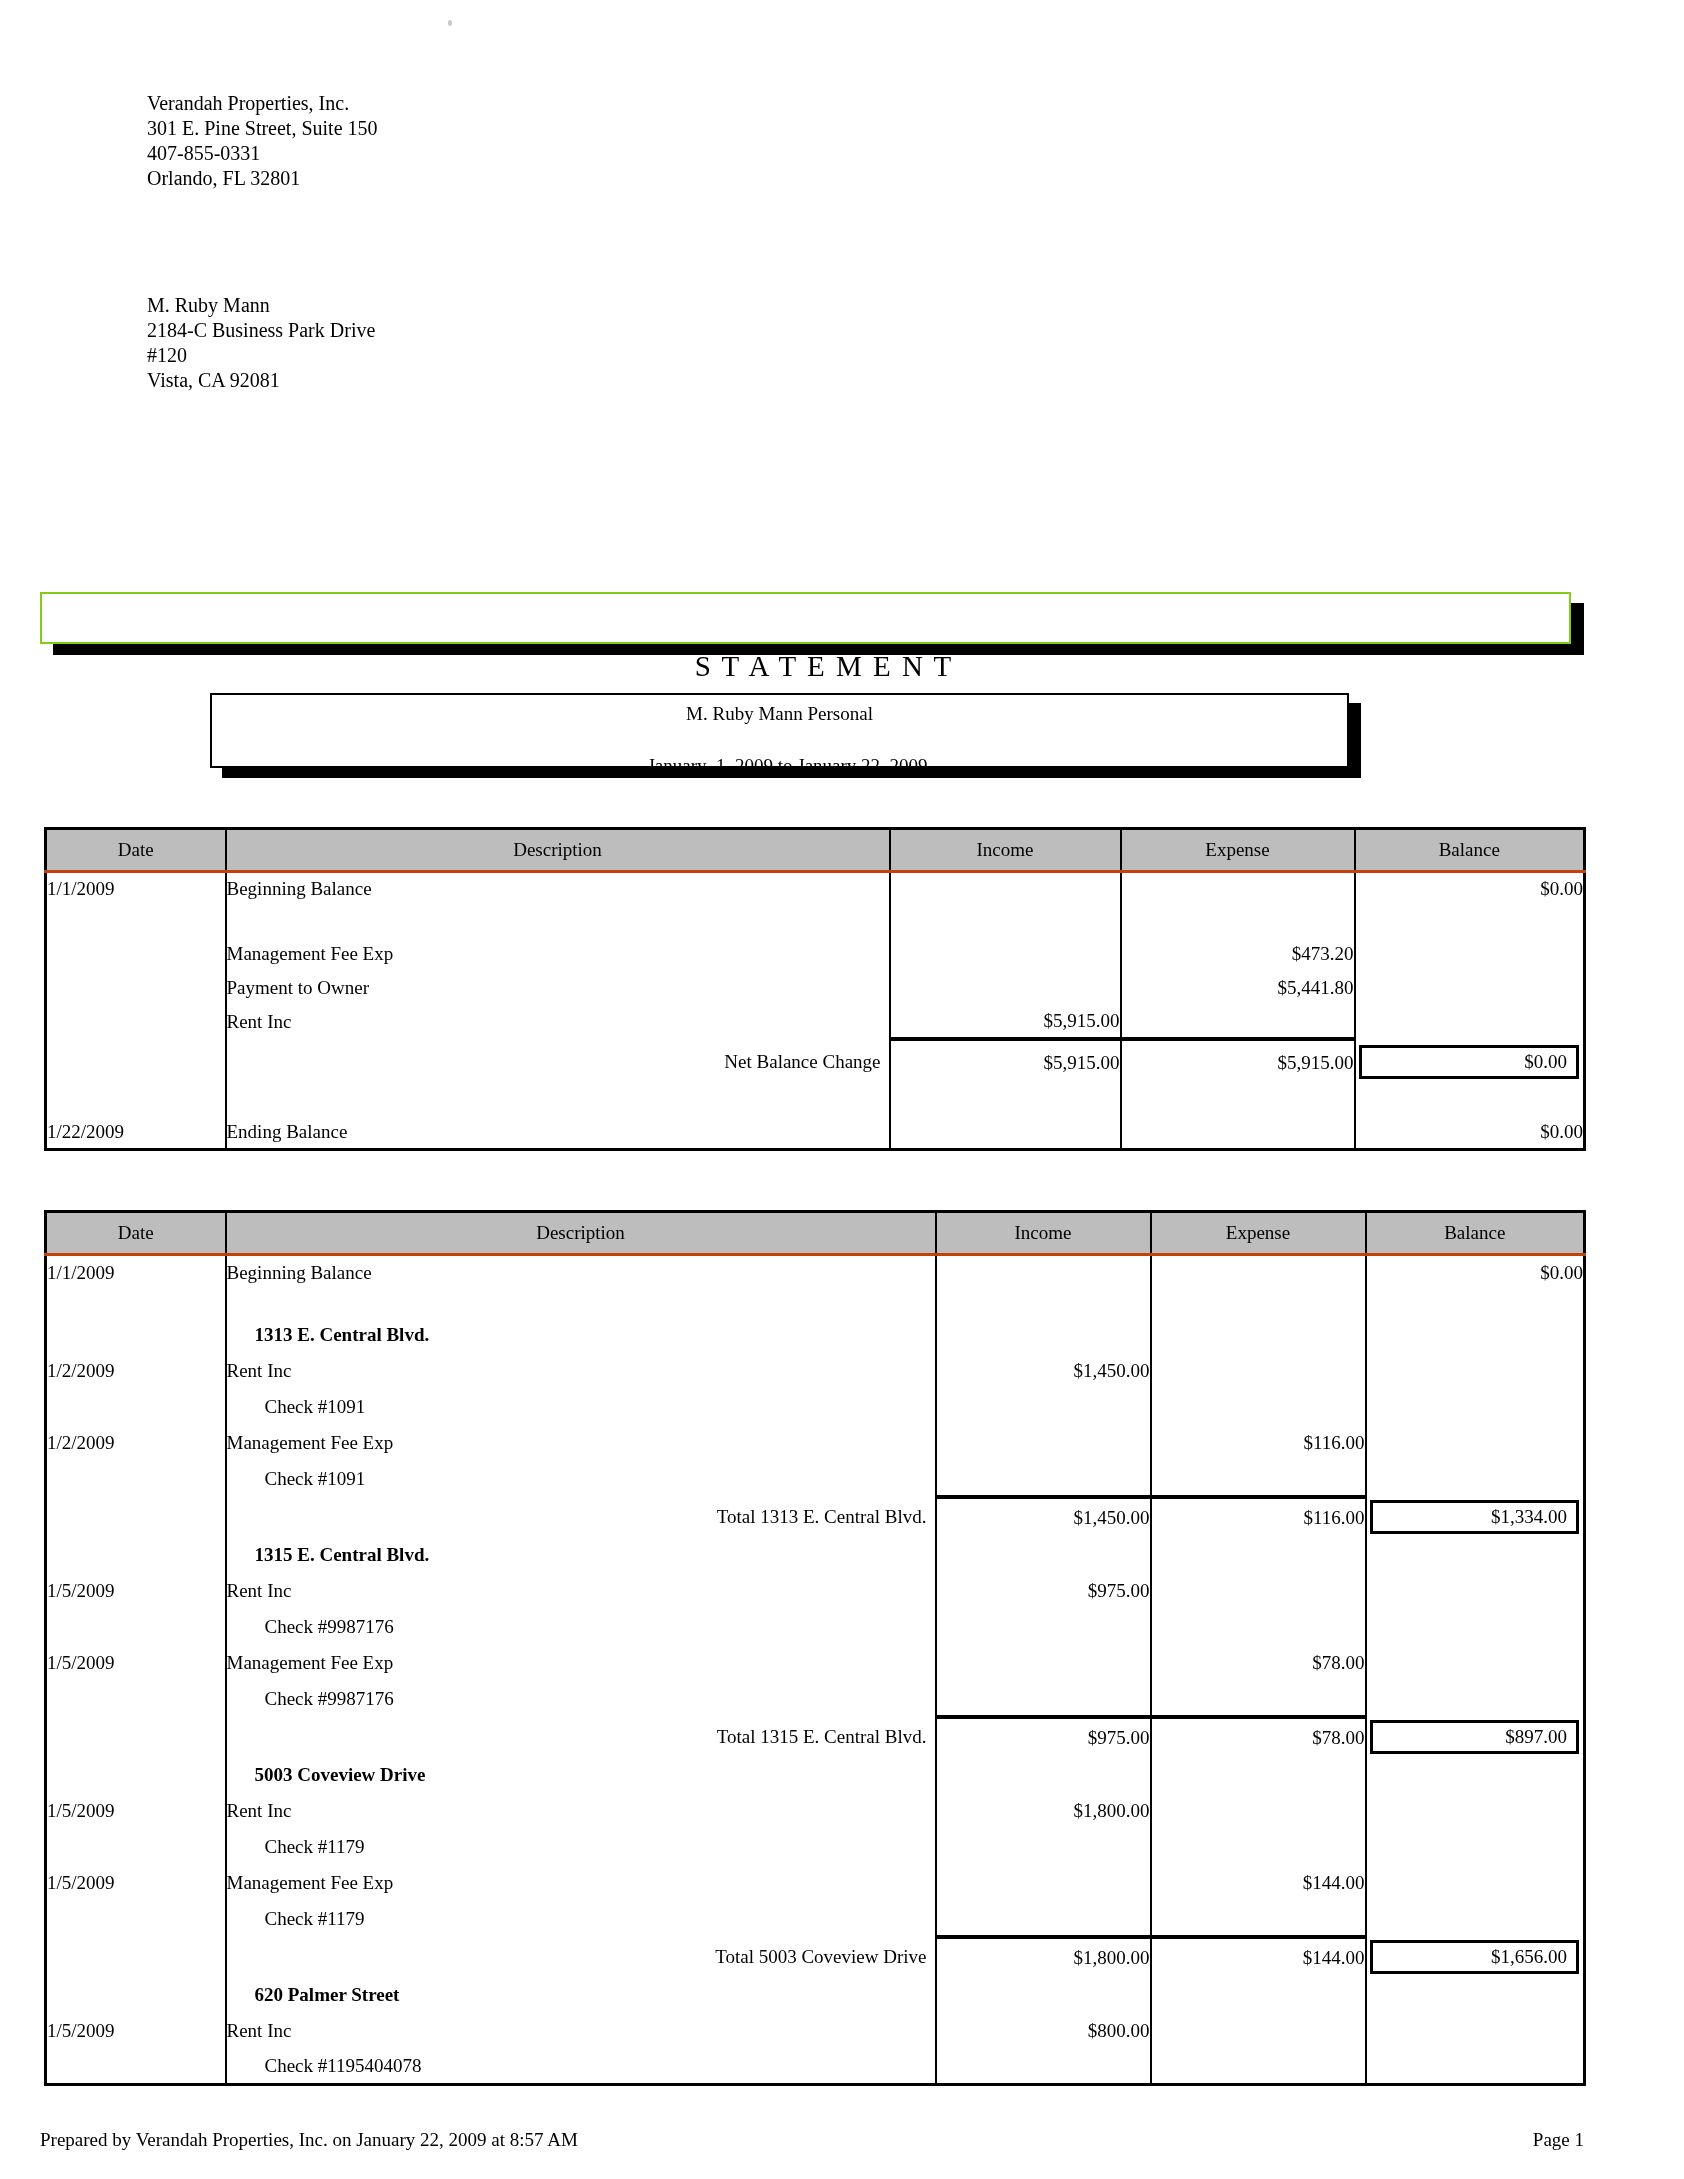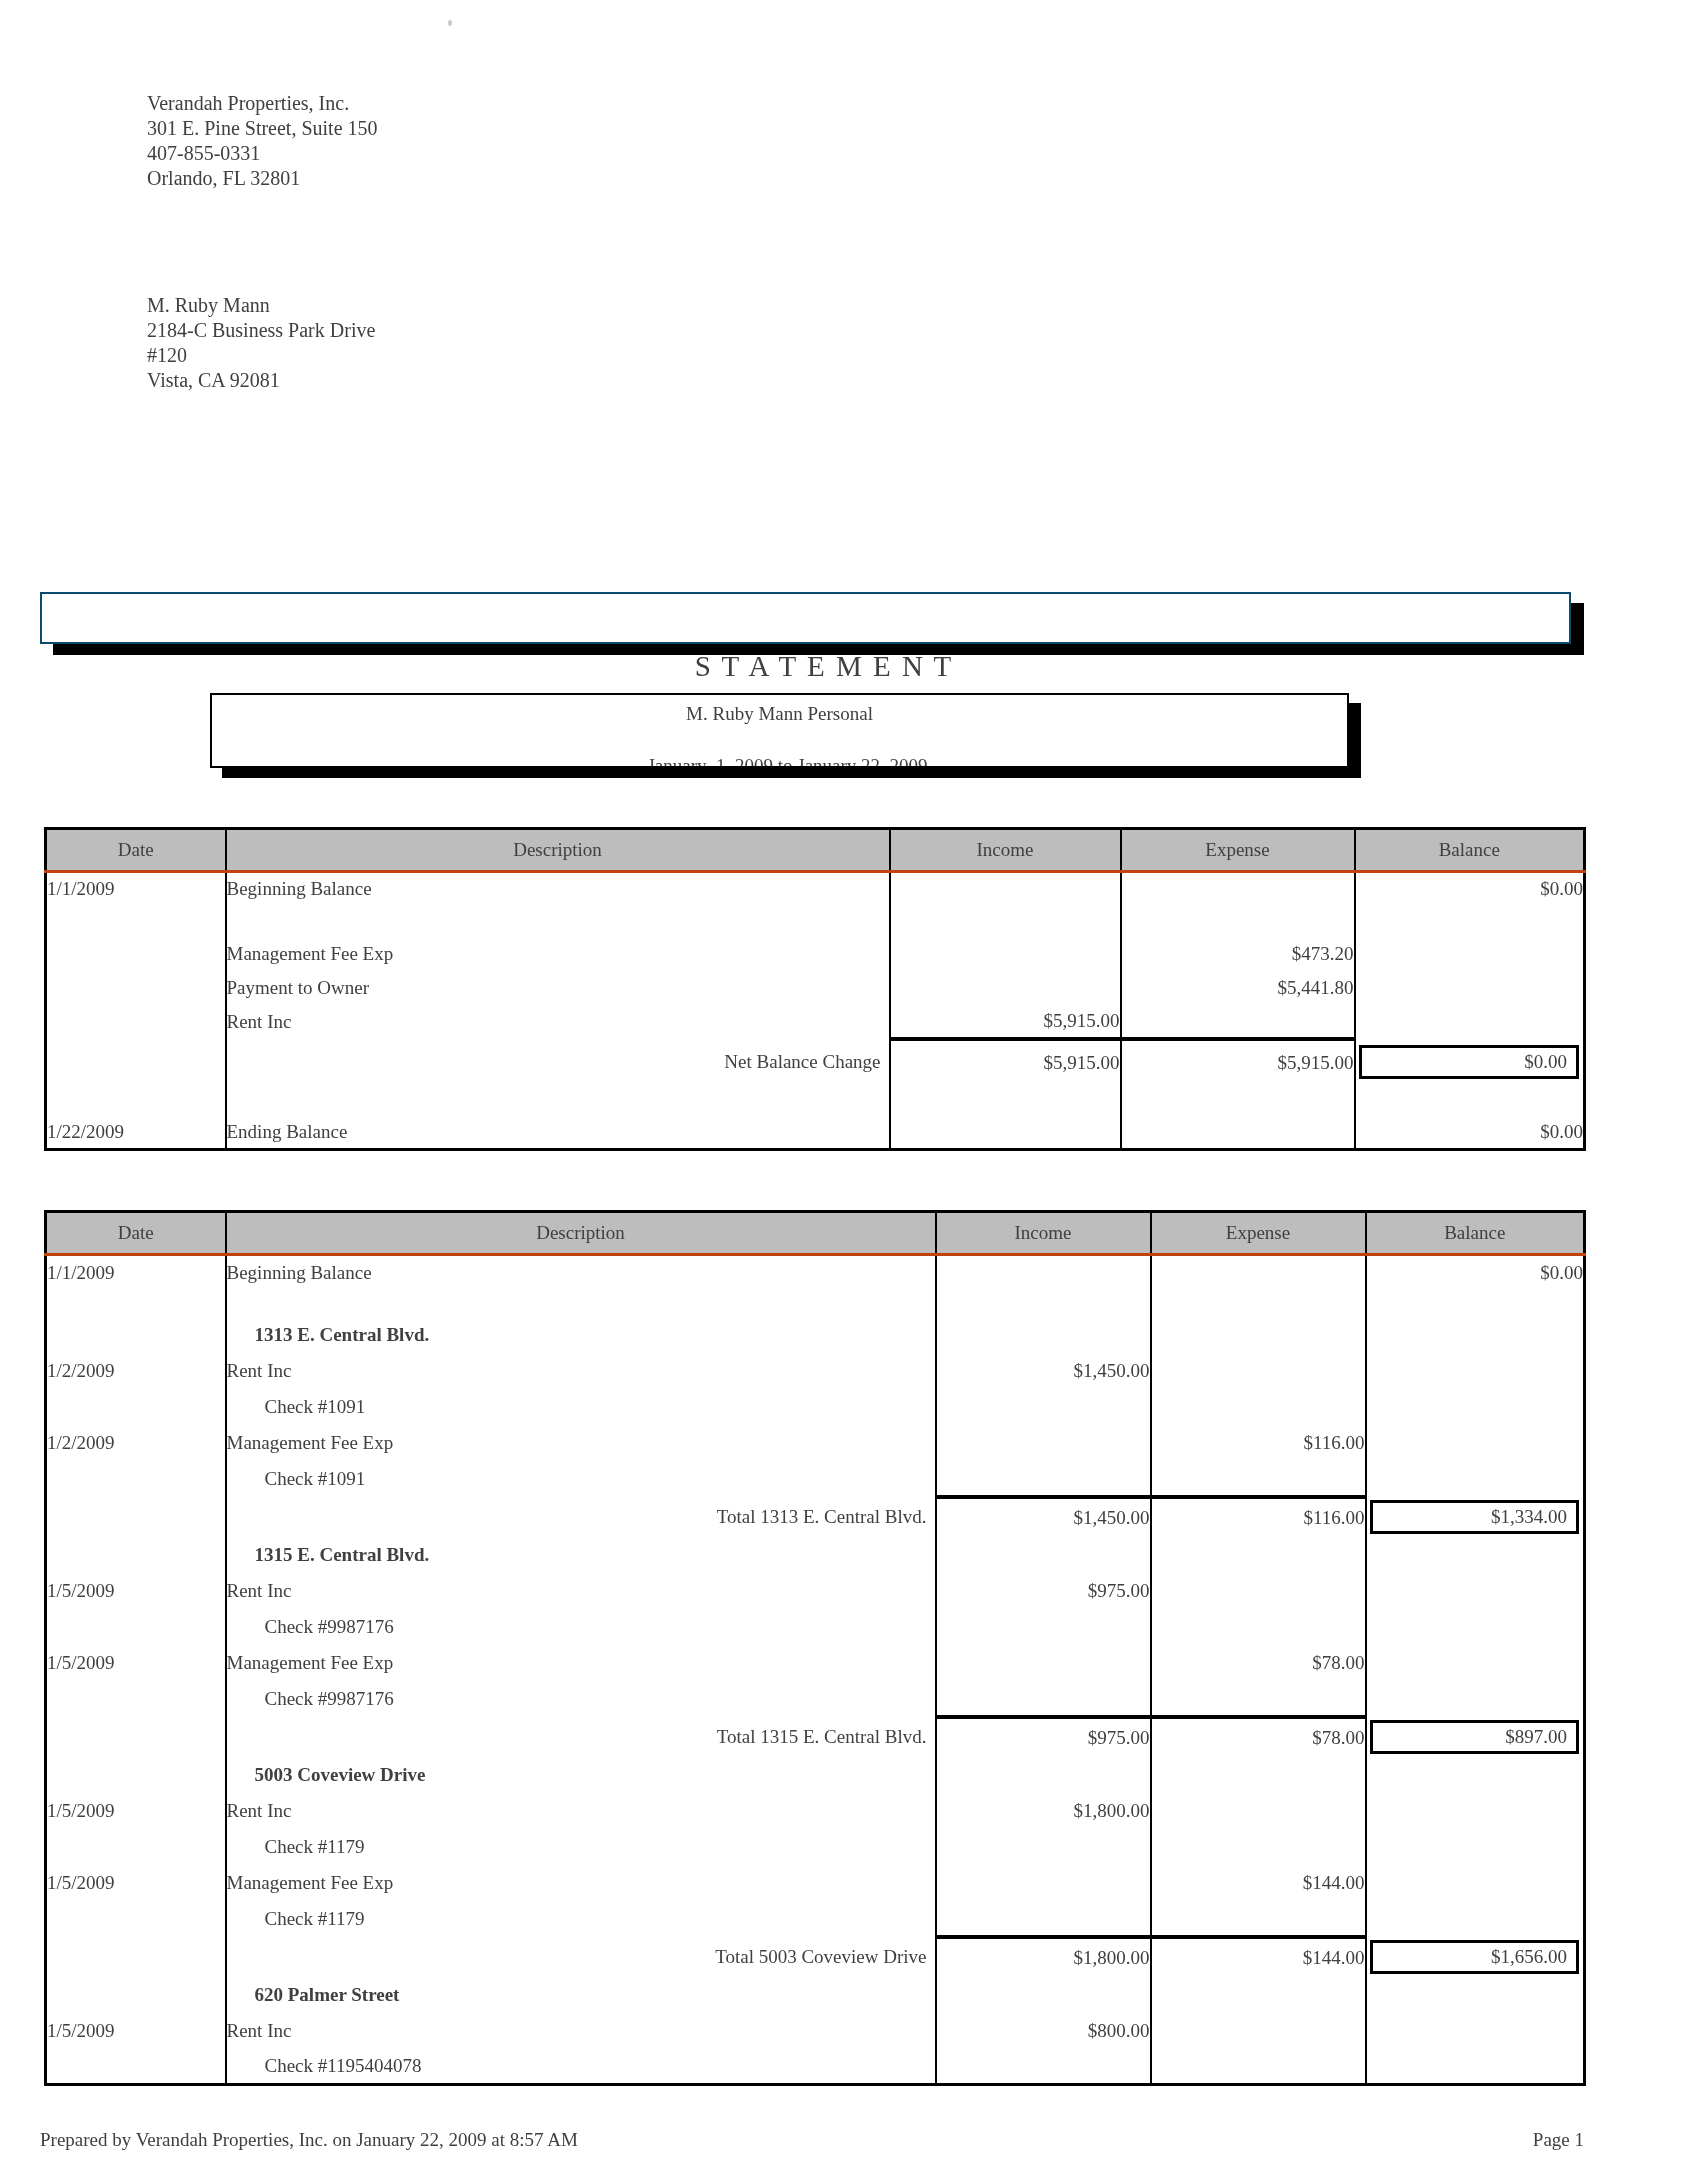--- a/index.html
+++ b/index.html
@@ -2,42 +2,42 @@
 <html><head>
 <meta charset="utf-8">
 <style>
   html, body { margin: 0; padding: 0; background: #e8e8e8; }
   .page {
     position: relative;
     width: 1684px;
     height: 2179px;
     background: #ffffff;
     font-family: "Liberation Serif", "DejaVu Serif", serif;
-    color: #404040;
+    color: #000000;
     overflow: hidden;
   }
 
   .speck {
     position: absolute;
     left: 448px; top: 20px;
     width: 4px; height: 6px;
     background: #9a9a9a;
     opacity: .55;
     border-radius: 50%;
   }
 
   .address { position: absolute; font-size: 20px; line-height: 25px; }
   .sender { left: 147px; top: 91px; }
   .recipient { left: 147px; top: 293px; }
 
   .banner {
     position: absolute;
     left: 40px; top: 592px;
     width: 1527px; height: 48px;
-    border: 2px solid #0c4a6e;
+    border: 2px solid #84cc16;
     background: #fff;
     box-shadow: 13px 11px 0 #000;
     text-align: center;
     line-height: 48px;
     font-size: 29px;
     letter-spacing: 2px;
     white-space: pre;
   }
 
   .subtitle-box {

